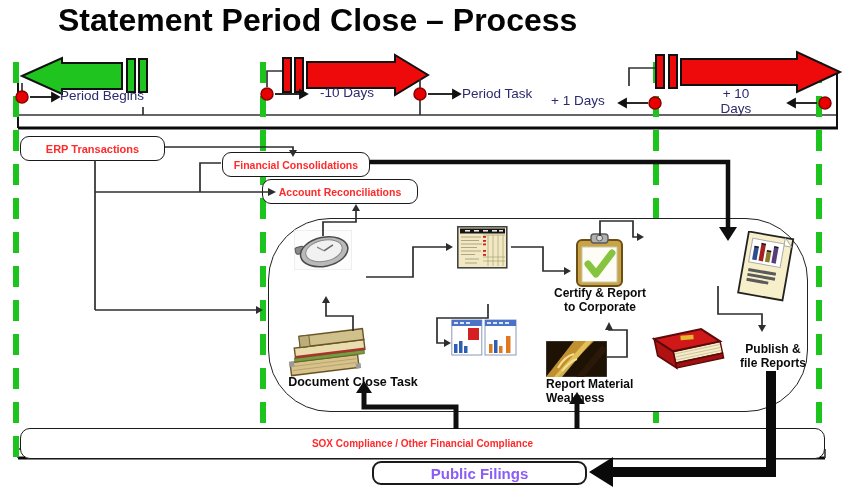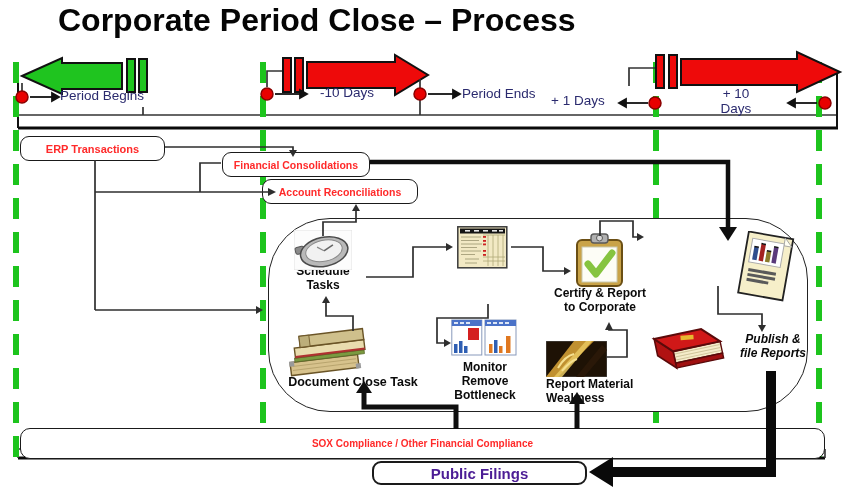--- a/index.html
+++ b/index.html
@@ -19,21 +19,21 @@
   .steplabel{position:absolute;font-weight:bold;color:#0a0a0a;font-size:12px;line-height:1.18;
              text-align:center;white-space:pre-line;z-index:4;}
   .left{text-align:left;}
   .icon{position:absolute;z-index:4;}
 </style>
 </head>
 <body>
 
 <div class="stage">
 
-  <h1 class="title">Corporate Period Close – Process</h1>
+  <h1 class="title">Statement Period Close – Process</h1>
 
   <svg class="layer z1" width="845" height="491">
 
     <g>
       <path d="M18,115 H838" stroke="#333" stroke-width="1.6" fill="none"></path>
       <path d="M18,128 H838" stroke="#0a0a0a" stroke-width="3.2" fill="none"></path>
       <path d="M18,62 V128" stroke="#111" stroke-width="2" fill="none"></path>
       <path d="M837,72 V128" stroke="#111" stroke-width="2" fill="none"></path>
     </g>
 
@@ -95,54 +95,49 @@
         <polygon points="453,90 453,98 460,94"></polygon>
       <path d="M648,103 H626" fill="none"></path>
         <polygon points="626,99 626,107 619,103"></polygon>
       <path d="M817,103 H795" fill="none"></path>
         <polygon points="795,99 795,107 788,103"></polygon>
     </g>
   </svg>
 
   <div class="tlabel" style="left:60px;top:89px;text-align:center;">Period Begins</div>
   <div class="tlabel" style="left:320px;top:86px;">-10 Days</div>
-  <div class="tlabel" style="left:462px;top:87px;">Period Ends</div>
+  <div class="tlabel" style="left:462px;top:87px;">Period Task</div>
   <div class="tlabel" style="left:551px;top:94px;">+ 1 Days</div>
   <div class="tlabel" style="left:704px;top:87px;width:64px;text-align:center;">+ 10
 Days</div>
 
   <div class="container"></div>
 
   <div class="rbox" style="left:20px;top:136px;width:145px;height:25px;font-size:11px;">
     <span>ERP Transactions</span>
   </div>
   <div class="rbox" style="left:222px;top:152px;width:148px;height:25px;font-size:10.5px;">
     <span>Financial Consolidations</span>
   </div>
   <div class="rbox" style="left:262px;top:179px;width:156px;height:25px;font-size:10.5px;">
     <span>Account Reconciliations</span>
   </div>
   <div class="rbox" style="left:20px;top:428px;width:805px;height:31px;font-size:10px;border-radius:10px;">
     <span>SOX Compliance / Other Financial Compliance</span>
   </div>
-  <div class="rbox" style="left:372px;top:461px;width:215px;height:24px;font-size:15px;border-width:2px;color:#4c1d95;">
+  <div class="rbox" style="left:372px;top:461px;width:215px;height:24px;font-size:15px;border-width:2px;color:#8b5cf6;">
     <span>Public Filings</span>
   </div>
 
-  <div class="steplabel" style="left:281px;top:264px;width:84px;">Schedule
-Tasks</div>
   <div class="steplabel" style="left:538px;top:286px;width:124px;">Certify &amp; Report
 to Corporate</div>
   <div class="steplabel" style="left:272px;top:375px;width:162px;font-size:12.5px;">Document Close Task</div>
-  <div class="steplabel" style="left:444px;top:360px;width:82px;">Monitor
-Remove
-Bottleneck</div>
   <div class="steplabel left" style="left:546px;top:377px;width:118px;">Report Material
 Weakness</div>
-  <div class="steplabel" style="left:729px;top:332px;width:88px;font-style:italic;">Publish &amp;
+  <div class="steplabel" style="left:729px;top:342px;width:88px;">Publish &amp;
 file Reports</div>
 
   <svg class="icon" style="left:294px;top:230px;" width="58" height="40">
     <rect x="0" y="0" width="58" height="40" fill="#fcfcfc" stroke="#e2e2e2"></rect>
     <g transform="rotate(-12 29 21)">
       <rect x="2" y="12" width="9" height="7" rx="2" fill="#8a8a8a" stroke="#555"></rect>
       <ellipse cx="30" cy="22" rx="24" ry="14.5" fill="#b9b9b9" stroke="#4a4a4a" stroke-width="1.5"></ellipse>
       <ellipse cx="30" cy="21" rx="18.5" ry="10.5" fill="#f1f1f1" stroke="#8a8a8a"></ellipse>
       <path d="M30,21 L40,17" stroke="#666" stroke-width="1.6" fill="none"></path>
       <path d="M30,21 L24,16" stroke="#888" stroke-width="1.2" fill="none"></path>

